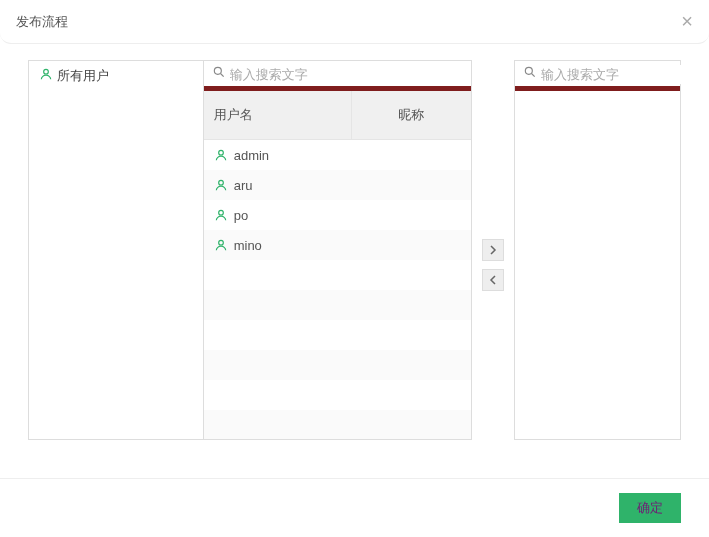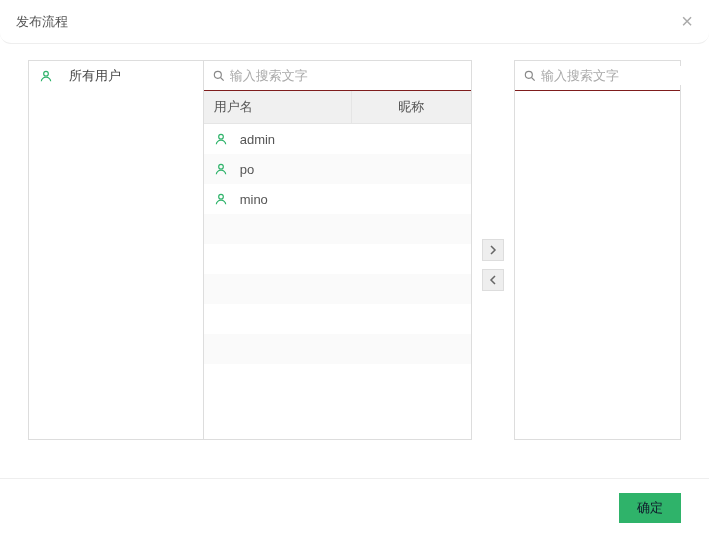--- a/index.html
+++ b/index.html
@@ -6,41 +6,41 @@
 body { font-family: "Microsoft YaHei", Arial, sans-serif; font-size: 13px; color: #333; background: #fff; }
 .dialog { width: 709px; height: 537px; display: flex; flex-direction: column; }
 .dialog-header { display: flex; align-items: center; justify-content: space-between; padding: 10px 16px; border-bottom: 1px solid #eee; border-radius: 11px; }
 .dialog-title { font-size: 13px; color: #555; }
 .close-icon { font-size: 20px; color: #aaa; cursor: pointer; }
 .dialog-body { flex: 1; padding: 16px 28px 8px 28px; display: flex; flex-direction: column; }
 .message { color: #333; margin-bottom: 14px; }
 .content { flex: 1; display: flex; gap: 0; }
 .panel { border: 1px solid #ddd; }
 .left-panel { width: 180px; height: 380px; }
-.tree-item { display: flex; align-items: center; padding: 6px 10px; gap: 16px; cursor: pointer; }
+.tree-item { display: flex; padding: 6px 10px; gap: 4px; cursor: pointer; }
 .tree-item .label { color: #444; }
 .middle-panel { width: 276px; height: 380px; display: flex; flex-direction: column; margin-left: -1px; }
-.search-row { display: flex; align-items: center; border-bottom: 1px solid #7f1d1d; padding: 4px 8px; height: 30px; }
+.search-row { display: flex; align-items: flex-start; border-bottom: 5px solid #7f1d1d; padding: 4px 8px; height: 30px; }
 .search-row input { border: none; outline: none; flex: 1; font-size: 13px; padding: 2px 4px; }
 .search-row input::placeholder { color: #aaa; }
 .table-head { display: flex; background: #f0f0f0; border-bottom: 1px solid #e5e5e5; }
-.th { padding: 7px 10px; font-size: 13px; color: #555; }
+.th { padding: 15px 10px; font-size: 13px; color: #555; }
 .th-name { width: 55%; }
 .th-nick { width: 45%; border-left: 1px solid #e5e5e5; text-align: center; }
 .rows { flex: 1; overflow: hidden; }
 .row { display: flex; align-items: center; height: 30px; }
 .row:nth-child(even) { background: #fafafa; }
-.cell-name { width: 55%; display: flex; align-items: center; gap: 12px; padding: 0 10px; color: #555; }
+.cell-name { width: 55%; display: flex; align-items: center; gap: 6px; padding: 0 10px; color: #555; }
 .cell-nick { width: 45%; padding: 0 10px; }
 .transfer-btns { display: flex; flex-direction: column; justify-content: center; gap: 8px; padding: 0 10px; }
 .transfer-btn { width: 22px; height: 22px; background: #eee; border: 1px solid #ddd; display: flex; align-items: center; justify-content: center; cursor: pointer; color: #666; font-size: 12px; }
 .right-panel { width: 167px; height: 380px; }
 .dialog-footer { display: flex; justify-content: flex-end; gap: 10px; padding: 14px 28px; border-top: 1px solid #eee; }
 .btn { min-width: 62px; height: 30px; border: 1px solid #ccc; background: #fff; cursor: pointer; font-size: 13px; color: #555; padding: 0 16px; }
-.btn-primary { background: #2fb36a; border-color: #2fb36a; color: #0f172a; }
+.btn-primary { background: #2fb36a; border-color: #2fb36a; color: #701a75; }
 .icon-svg { flex-shrink: 0; }
 </style>
 </head>
 <body>
 
 <div class="dialog">
   <div class="dialog-header">
     <div class="dialog-title">发布流程</div>
     <div class="close-icon">×</div>
   </div>
@@ -72,20 +72,30 @@
           <div class="th th-nick">昵称</div>
         </div>
         <div class="rows" id="rows">
             <div class="row">
               <div class="cell-name">
                 <svg class="icon-svg" width="14" height="14" viewBox="0 0 24 24" fill="none" stroke="#2fb36a" stroke-width="2">
                   <circle cx="12" cy="8" r="4"></circle>
                   <path d="M4 21c0-4 4-7 8-7s8 3 8 7"></path>
                 </svg>
                 <span>admin</span>
+              </div>
+              <div class="cell-nick"></div>
+            </div>
+            <div class="row">
+              <div class="cell-name">
+                <svg class="icon-svg" width="14" height="14" viewBox="0 0 24 24" fill="none" stroke="#2fb36a" stroke-width="2">
+                  <circle cx="12" cy="8" r="4"></circle>
+                  <path d="M4 21c0-4 4-7 8-7s8 3 8 7"></path>
+                </svg>
+                <span>aru</span>
               </div>
               <div class="cell-nick"></div>
             </div>
             <div class="row">
               <div class="cell-name">
                 <svg class="icon-svg" width="14" height="14" viewBox="0 0 24 24" fill="none" stroke="#2fb36a" stroke-width="2">
                   <circle cx="12" cy="8" r="4"></circle>
                   <path d="M4 21c0-4 4-7 8-7s8 3 8 7"></path>
                 </svg>
                 <span>po</span>

